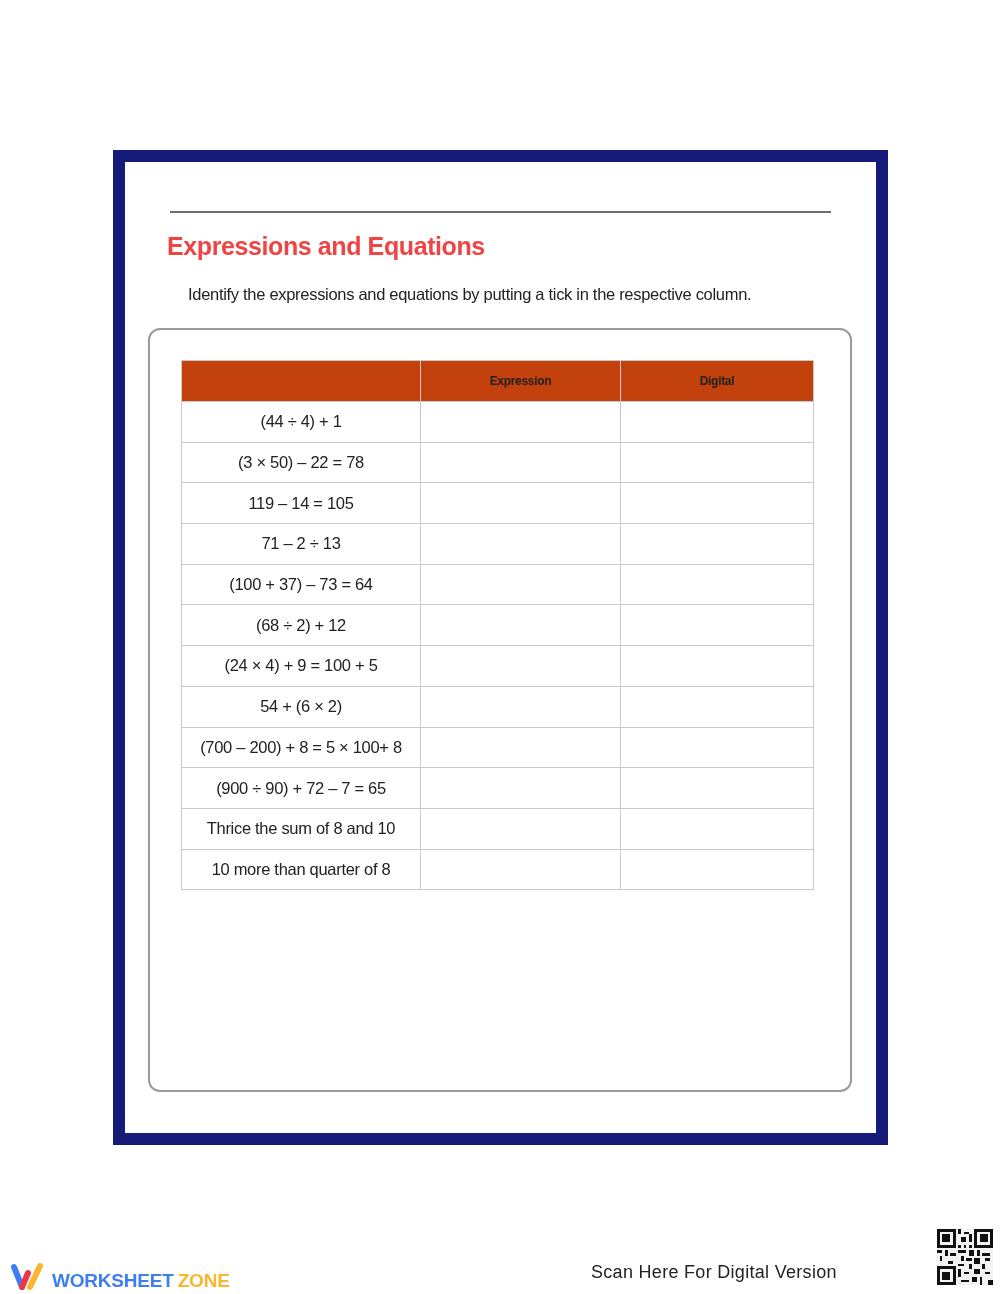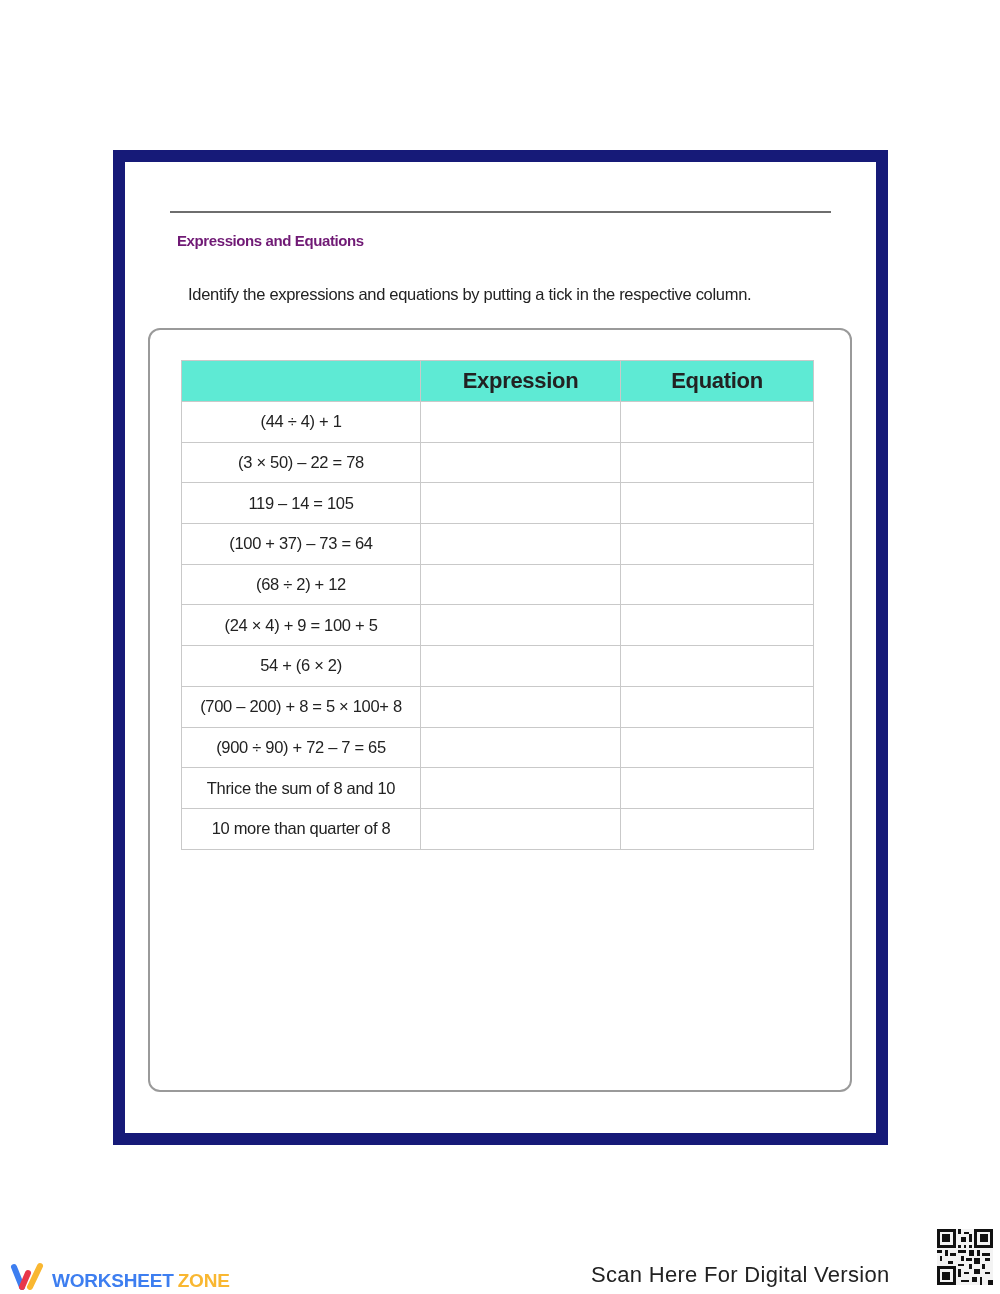--- a/index.html
+++ b/index.html
@@ -27,25 +27,25 @@
     .top-rule {
       position: absolute;
       left: 170px;
       top: 211px;
       width: 661px;
       height: 0;
       border-top: 2px solid #6e6e6e;
     }
     .title {
       position: absolute;
-      left: 177px;
+      left: 167px;
       top: 232px;
-      font-size: 15px;
-      font-weight: bold;
-      color: #701a75;
+      font-size: 25px;
+      font-weight: bold;
+      color: #ef4444;
       letter-spacing: -0.4px;
       white-space: nowrap;
     }
     .instructions {
       position: absolute;
       left: 188px;
       top: 285px;
       font-size: 16.5px;
       color: #222;
       letter-spacing: -0.3px;
@@ -71,23 +71,23 @@
     }
     table.ws th, table.ws td {
       border: 1.5px solid #c9c9c9;
       text-align: center;
       vertical-align: middle;
       padding: 0;
       white-space: nowrap;
       overflow: hidden;
     }
     table.ws th {
-      background: #5eead4;
+      background: #c2410c;
       height: 40px;
-      font-size: 22px;
+      font-size: 12px;
       font-weight: bold;
       color: #222;
       letter-spacing: -0.3px;
     }
     table.ws td {
       height: 39.7px;
       font-size: 16.5px;
       color: #222;
       letter-spacing: -0.3px;
     }
@@ -119,21 +119,21 @@
       font-weight: bold;
       color: #f9b731;
       letter-spacing: -0.2px;
       margin-left: 4px;
       margin-top: 12px;
     }
     .scan-text {
       position: absolute;
       left: 591px;
       top: 1262px;
-      font-size: 22px;
+      font-size: 18px;
       color: #222;
       letter-spacing: 0.3px;
       white-space: nowrap;
     }
     .qr {
       position: absolute;
       left: 937px;
       top: 1229px;
       width: 56px;
       height: 56px;
@@ -155,36 +155,41 @@
 <table class="ws">
   <colgroup>
     <col class="c1">
       <col class="c2">
       <col class="c3">
   </colgroup>
   <thead>
     <tr>
       <th></th>
       <th>Expression</th>
-      <th>Equation</th>
+      <th>Digital</th>
     </tr>
   </thead>
   <tbody id="rows">
       <tr>
         <td>(44 ÷ 4) + 1</td>
         <td class="answer"></td>
         <td class="answer"></td>
       </tr>
       <tr>
         <td>(3 × 50) – 22 = 78</td>
         <td class="answer"></td>
         <td class="answer"></td>
       </tr>
       <tr>
         <td>119 – 14 = 105</td>
+        <td class="answer"></td>
+        <td class="answer"></td>
+      </tr>
+      <tr>
+        <td>71 – 2 ÷ 13</td>
         <td class="answer"></td>
         <td class="answer"></td>
       </tr>
       <tr>
         <td>(100 + 37) – 73 = 64</td>
         <td class="answer"></td>
         <td class="answer"></td>
       </tr>
       <tr>
         <td>(68 ÷ 2) + 12</td>

